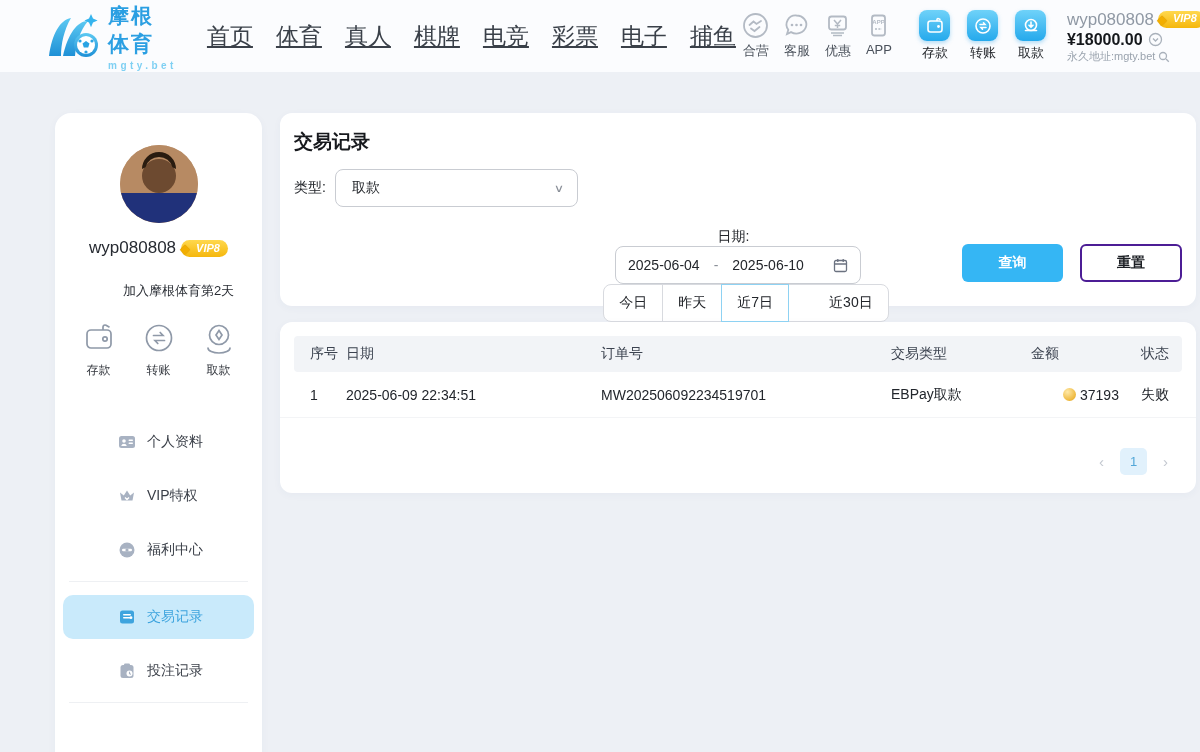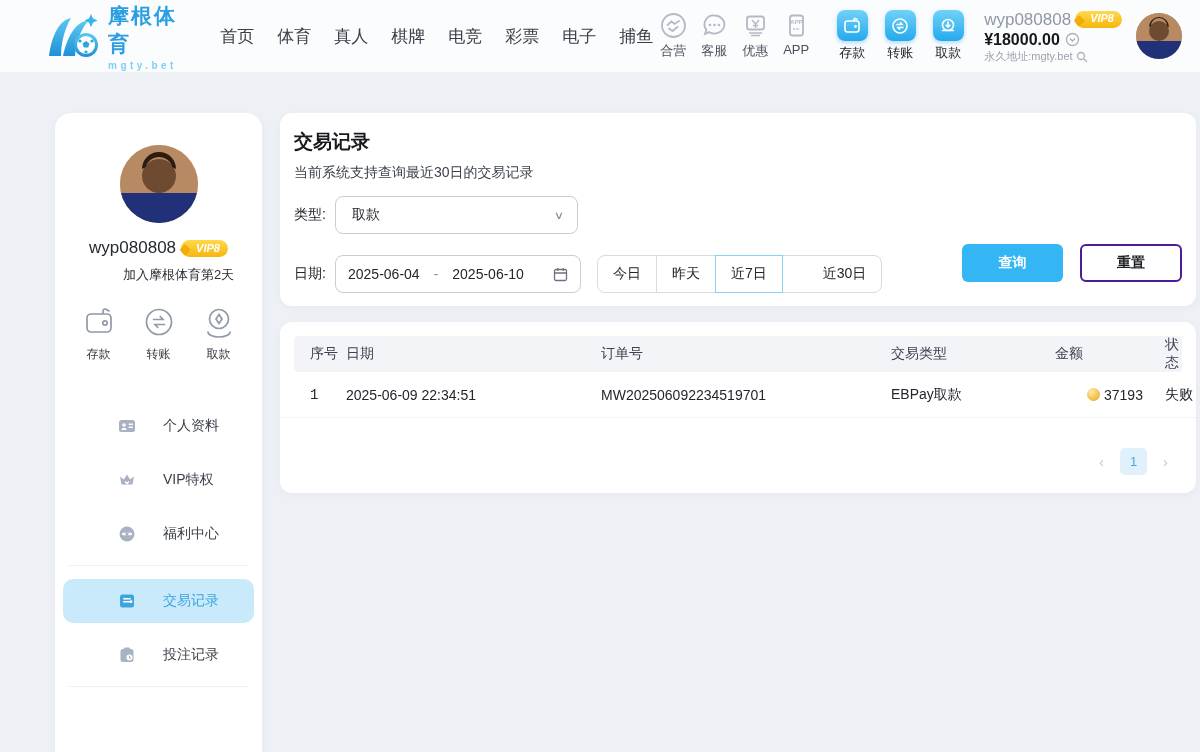--- a/index.html
+++ b/index.html
@@ -13,21 +13,21 @@
   .browser-tab { position:absolute; left:25px; right:-4px; top:3px; height:9px; background:#fdfdfe; border-radius:12px 12px 0 0; }
   
   .navbar {
     position:absolute; top:0; left:0; right:0; height:72px;
     background:#fbfcfe; display:flex; align-items:center; padding:0 18px 0 46px;
   }
   .logo { display:flex; align-items:center; gap:6px; cursor:pointer; }
   .logo-text .cn { font-size:21px; font-weight:800; color:#2b9fe2; letter-spacing:2px; }
   .logo-text .en { font-size:10px; font-weight:700; color:#7fd0f3; letter-spacing:3.5px; margin-top:2px; }
   .nav-menu { display:flex; gap:23px; margin-left:30px; }
-  .nav-item { font-size:17px; color:#3a4049; cursor:pointer; white-space:nowrap; }
+  .nav-item { font-size:23px; color:#3a4049; cursor:pointer; white-space:nowrap;text-decoration:underline; }
   .nav-right { margin-left:auto; display:flex; align-items:center; }
   .icon-col { display:flex; flex-direction:column; align-items:center; gap:3px; cursor:pointer; width:40px; }
   .icon-col .lbl { font-size:13px; color:#4a515b; white-space:nowrap; }
   .gray-group { display:flex; gap:1px; }
   .blue-group { display:flex; gap:8px; margin-left:16px; }
   .blue-sq {
     width:31px; height:31px; border-radius:8px;
     background:linear-gradient(180deg,#6fd2f9 0%,#25a9ec 100%);
     display:flex; align-items:center; justify-content:center;
     box-shadow:0 2px 4px rgba(40,160,230,.35);
@@ -48,43 +48,43 @@
   .avatar { border-radius:50%; overflow:hidden; background:#caa98b; flex:none; }
   .avatar-nav { width:46px; height:46px; margin-left:14px; cursor:pointer; }
   
   .sidebar {
     position:absolute; left:55px; top:113px; width:207px; height:680px;
     background:#fff; border-radius:16px; box-shadow:0 2px 8px rgba(60,80,120,.04);
   }
   .avatar-side { width:78px; height:78px; margin:32px auto 0; }
   .side-name-row { display:flex; justify-content:center; align-items:center; gap:5px; margin-top:15px; }
   .side-name { font-size:17px; color:#262a31; }
-  .side-join { text-align:center; font-size:13px; color:#2a2e35; margin-top:8px;padding-left:40px; }
+  .side-join { text-align:center; font-size:13px; color:#2a2e35; margin-top:24px;padding-left:40px; }
   .side-quick { display:flex; justify-content:center; gap:24px; margin-top:20px; }
   .sq-item { display:flex; flex-direction:column; align-items:center; gap:6px; cursor:pointer; }
   .sq-icon { width:36px; height:36px; display:flex; align-items:center; justify-content:center; }
   .sq-item .lbl { font-size:12px; color:#33373e; }
   .side-menu { margin-top:36px; }
   .menu-row { height:54px; padding:0 8px; display:flex; align-items:center; }
   .menu-pill {
     width:100%; height:44px; border-radius:10px; display:flex; align-items:center;
-    padding-left:55px; gap:27px; cursor:pointer;
+    padding-left:55px; gap:11px; cursor:pointer;
   }
   .menu-pill .lbl { font-size:14px; color:#3a3f48; }
   .menu-row.active .menu-pill { background:#c9eafb; }
   .menu-row.active .lbl { color:#3ea4de; }
   .menu-divider { height:1px; background:#eef0f3; margin:4px 14px 8px; }
   
   .main { position:absolute; left:280px; top:113px; width:916px; }
   .card { background:#fff; border-radius:12px; box-shadow:0 2px 8px rgba(60,80,120,.04); }
   .filter-card { height:193px; position:relative; padding:16px 14px 0; }
   .page-title { font-size:19px; font-weight:800; color:#17191d; }
   .page-subtitle { font-size:14px; color:#3c424b; margin-top:9px; }
   .filter-row { display:flex; align-items:center; margin-top:14px; }
-  .filter-row.second { margin-top:21px; }
+  .filter-row.second { margin-top:21px;flex-direction:column; }
   .f-label { font-size:14px; color:#23262b; width:41px; flex:none; }
   .select-box {
     width:243px; height:38px; border:1px solid #c9ccd2; border-radius:8px;
     display:flex; align-items:center; padding:0 14px 0 16px; cursor:pointer; background:#fff;
   }
   .select-box .val { font-size:14px; color:#23262b; flex:1; }
   .chev { font-size:11px; color:#8b9099; transform:scaleX(1.3); }
   .date-box {
     width:246px; height:38px; border:1px solid #c9ccd2; border-radius:8px;
     display:flex; align-items:center; padding:0 12px; cursor:pointer; background:#fff;
@@ -108,21 +108,21 @@
   
   .table-card { margin-top:16px; height:171px; position:relative; padding-top:14px; }
   .thead {
     margin:0 14px; height:36px; background:#f2f4f7; border-radius:4px;
     display:flex; align-items:center; padding-left:16px; font-size:14px; color:#3c4350;
   }
   .trow {
     height:46px; display:flex; align-items:center; padding-left:30px;
     font-size:14px; color:#22262c; border-bottom:1px solid #f3f4f6;
   }
-  .c1{width:36px;font-family:Liberation Mono, monospace;} .c2{width:239px;} .c3{width:290px;margin-left:16px;} .c4{width:140px;} .c5{width:110px;margin-left:24px;} .c6{flex:1;}
+  .c1{width:36px;} .c2{width:239px;} .c3{width:290px;margin-left:16px;} .c4{width:140px;} .c5{width:110px;} .c6{flex:1;}
   .thead .c1{width:36px;} .thead .c2{width:239px;} .thead .c3{width:290px;} .thead .c4{width:140px;} .thead .c5{width:110px;}
   .amount-cell { display:flex; align-items:center; gap:4px;padding-left:32px; }
   .coin {
     width:13px; height:13px; border-radius:50%; flex:none;
     background:radial-gradient(circle at 35% 30%,#ffe9a8,#eeb83c 70%,#d99c1e);
   }
   .pagination { position:absolute; right:28px; top:126px; display:flex; align-items:center; gap:16px; }
   .pg-chev { font-size:15px; color:#c3c8d0; cursor:pointer; line-height:1; }
   .pg-page {
     width:27px; height:27px; border-radius:5px; background:#e1f1fc; color:#53a7d8;
@@ -410,21 +410,20 @@
     <div class="menu-row">
       
     </div>
   </div>
 </div>
 
 <div class="main">
 
   <div class="card filter-card">
     <div class="page-title">交易记录</div>
-    <div class="page-subtitle">当前系统支持查询最近30日的交易记录</div>
 
     <div class="filter-row">
       <span class="f-label">类型:</span>
       <div class="select-box">
         <span class="val">取款</span>
         <span class="chev">∨</span>
       </div>
     </div>
 
     <div class="filter-row second">

